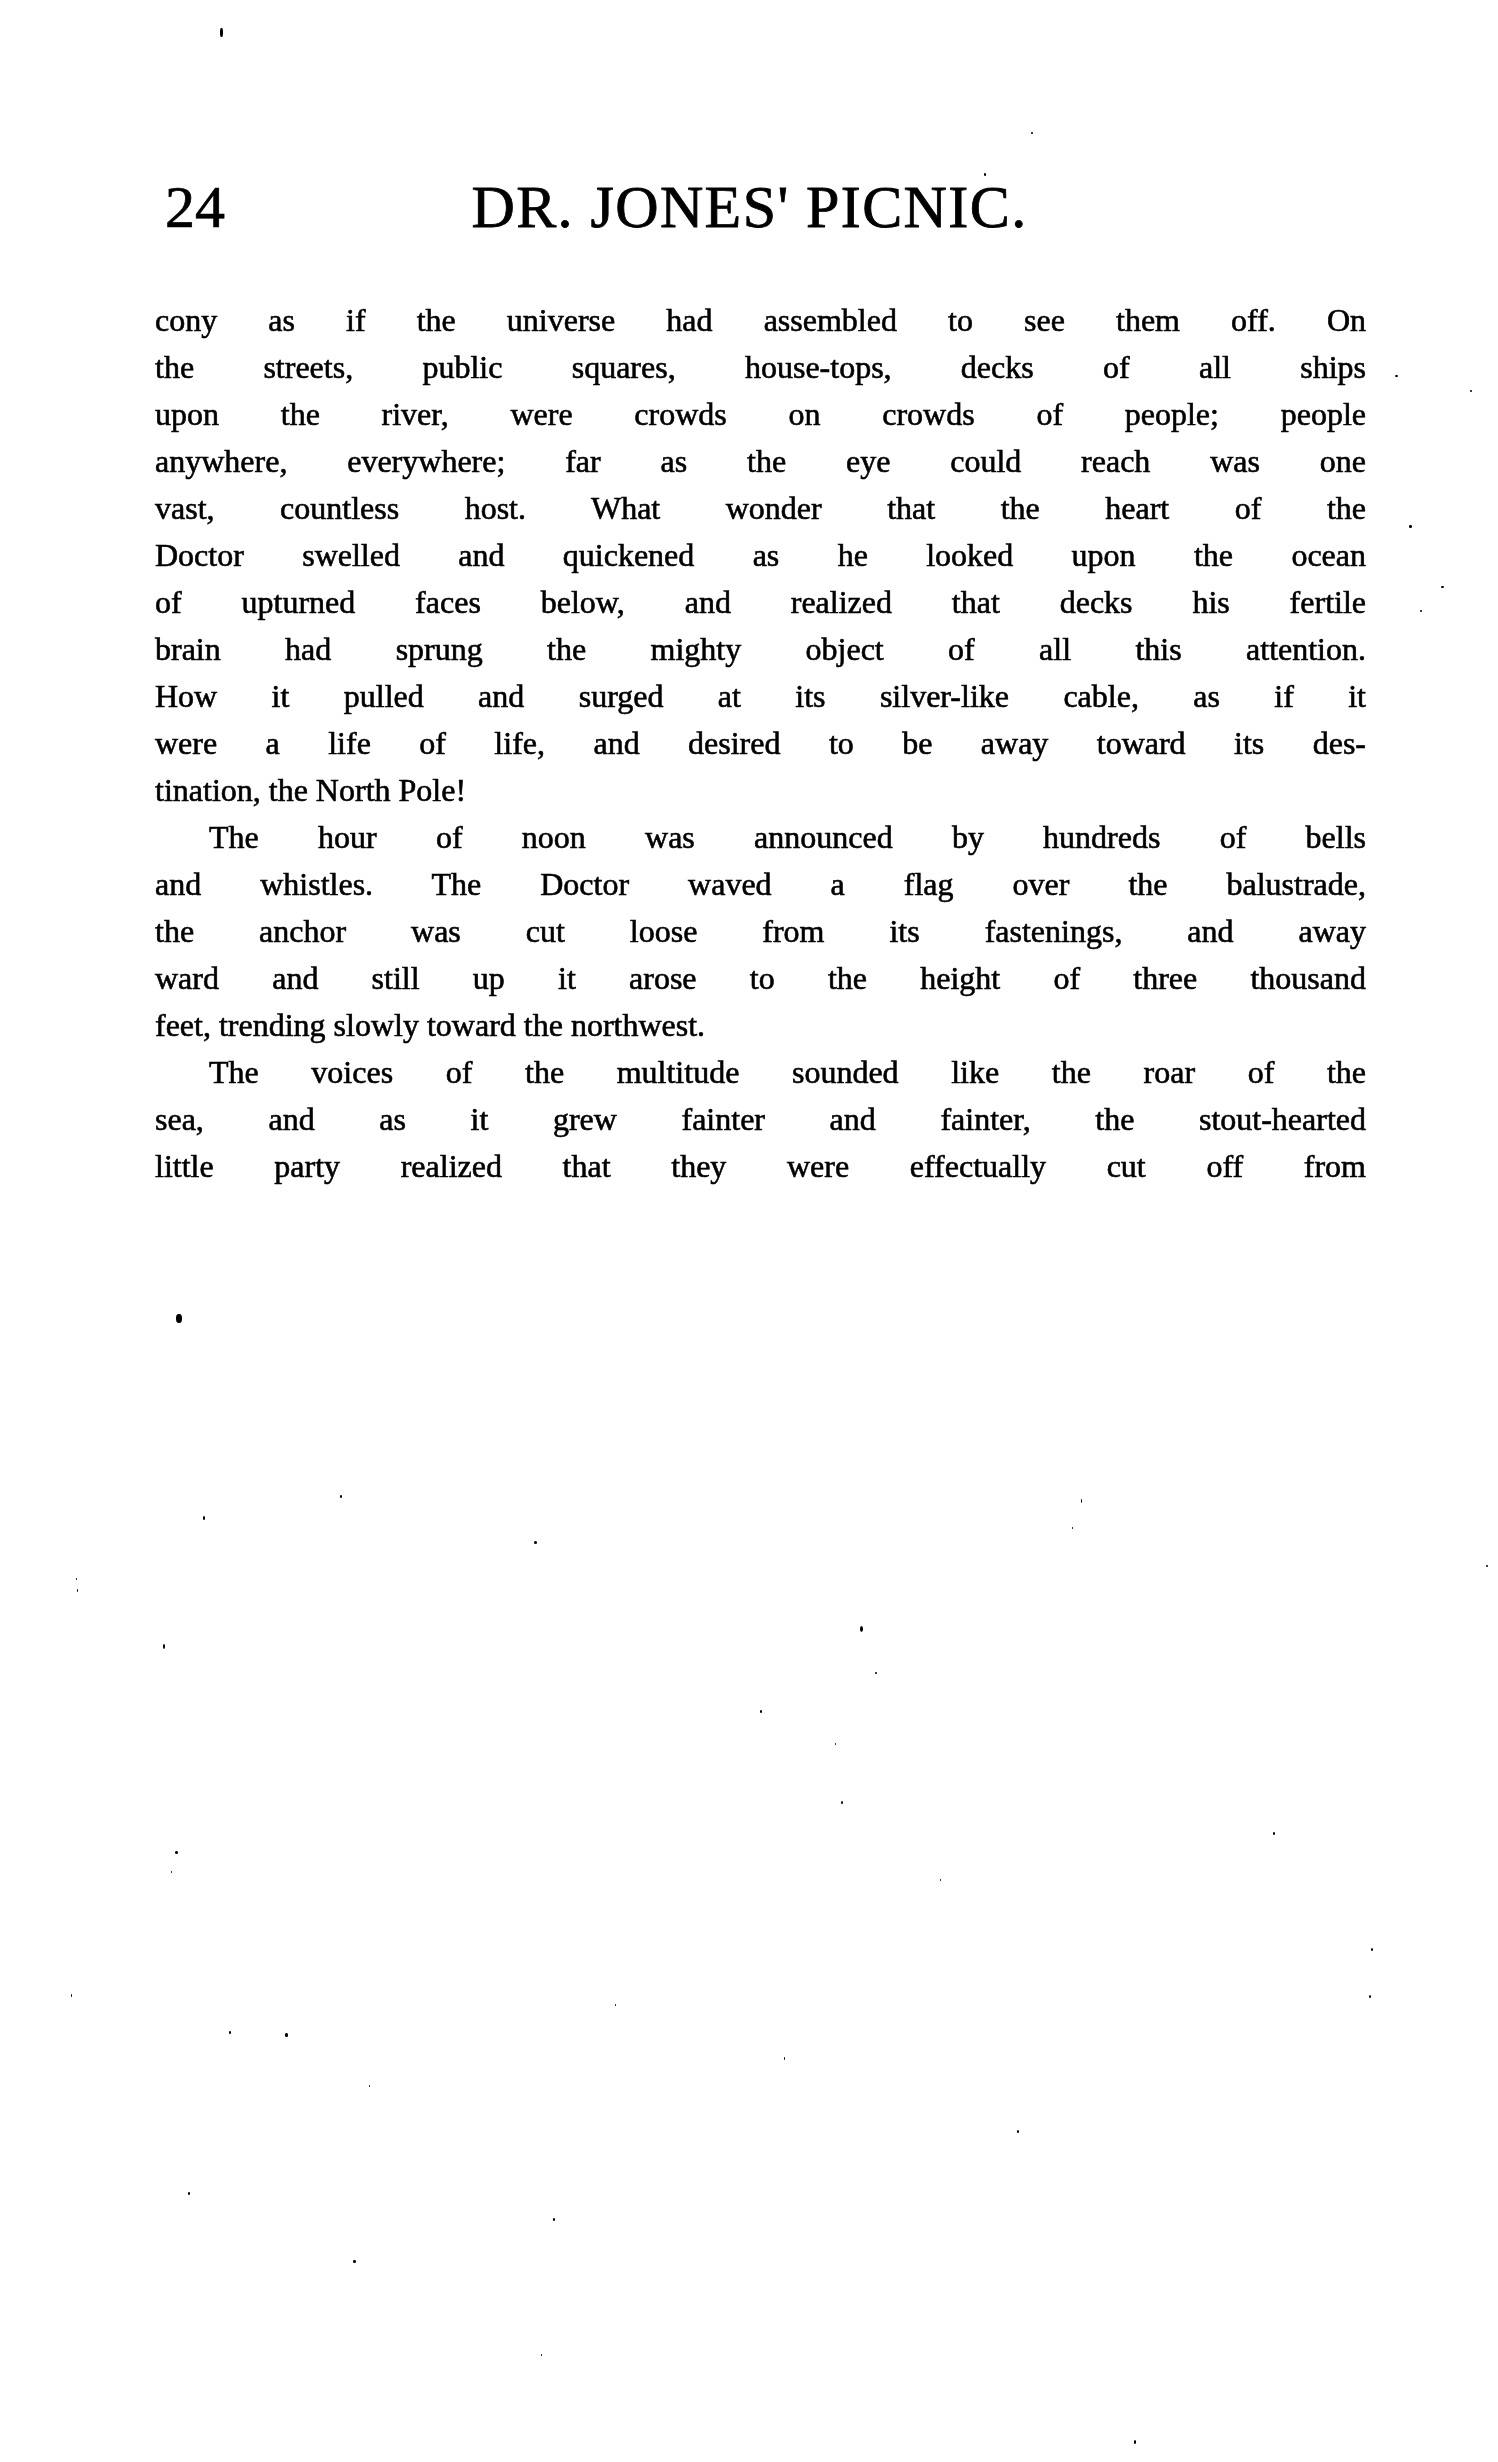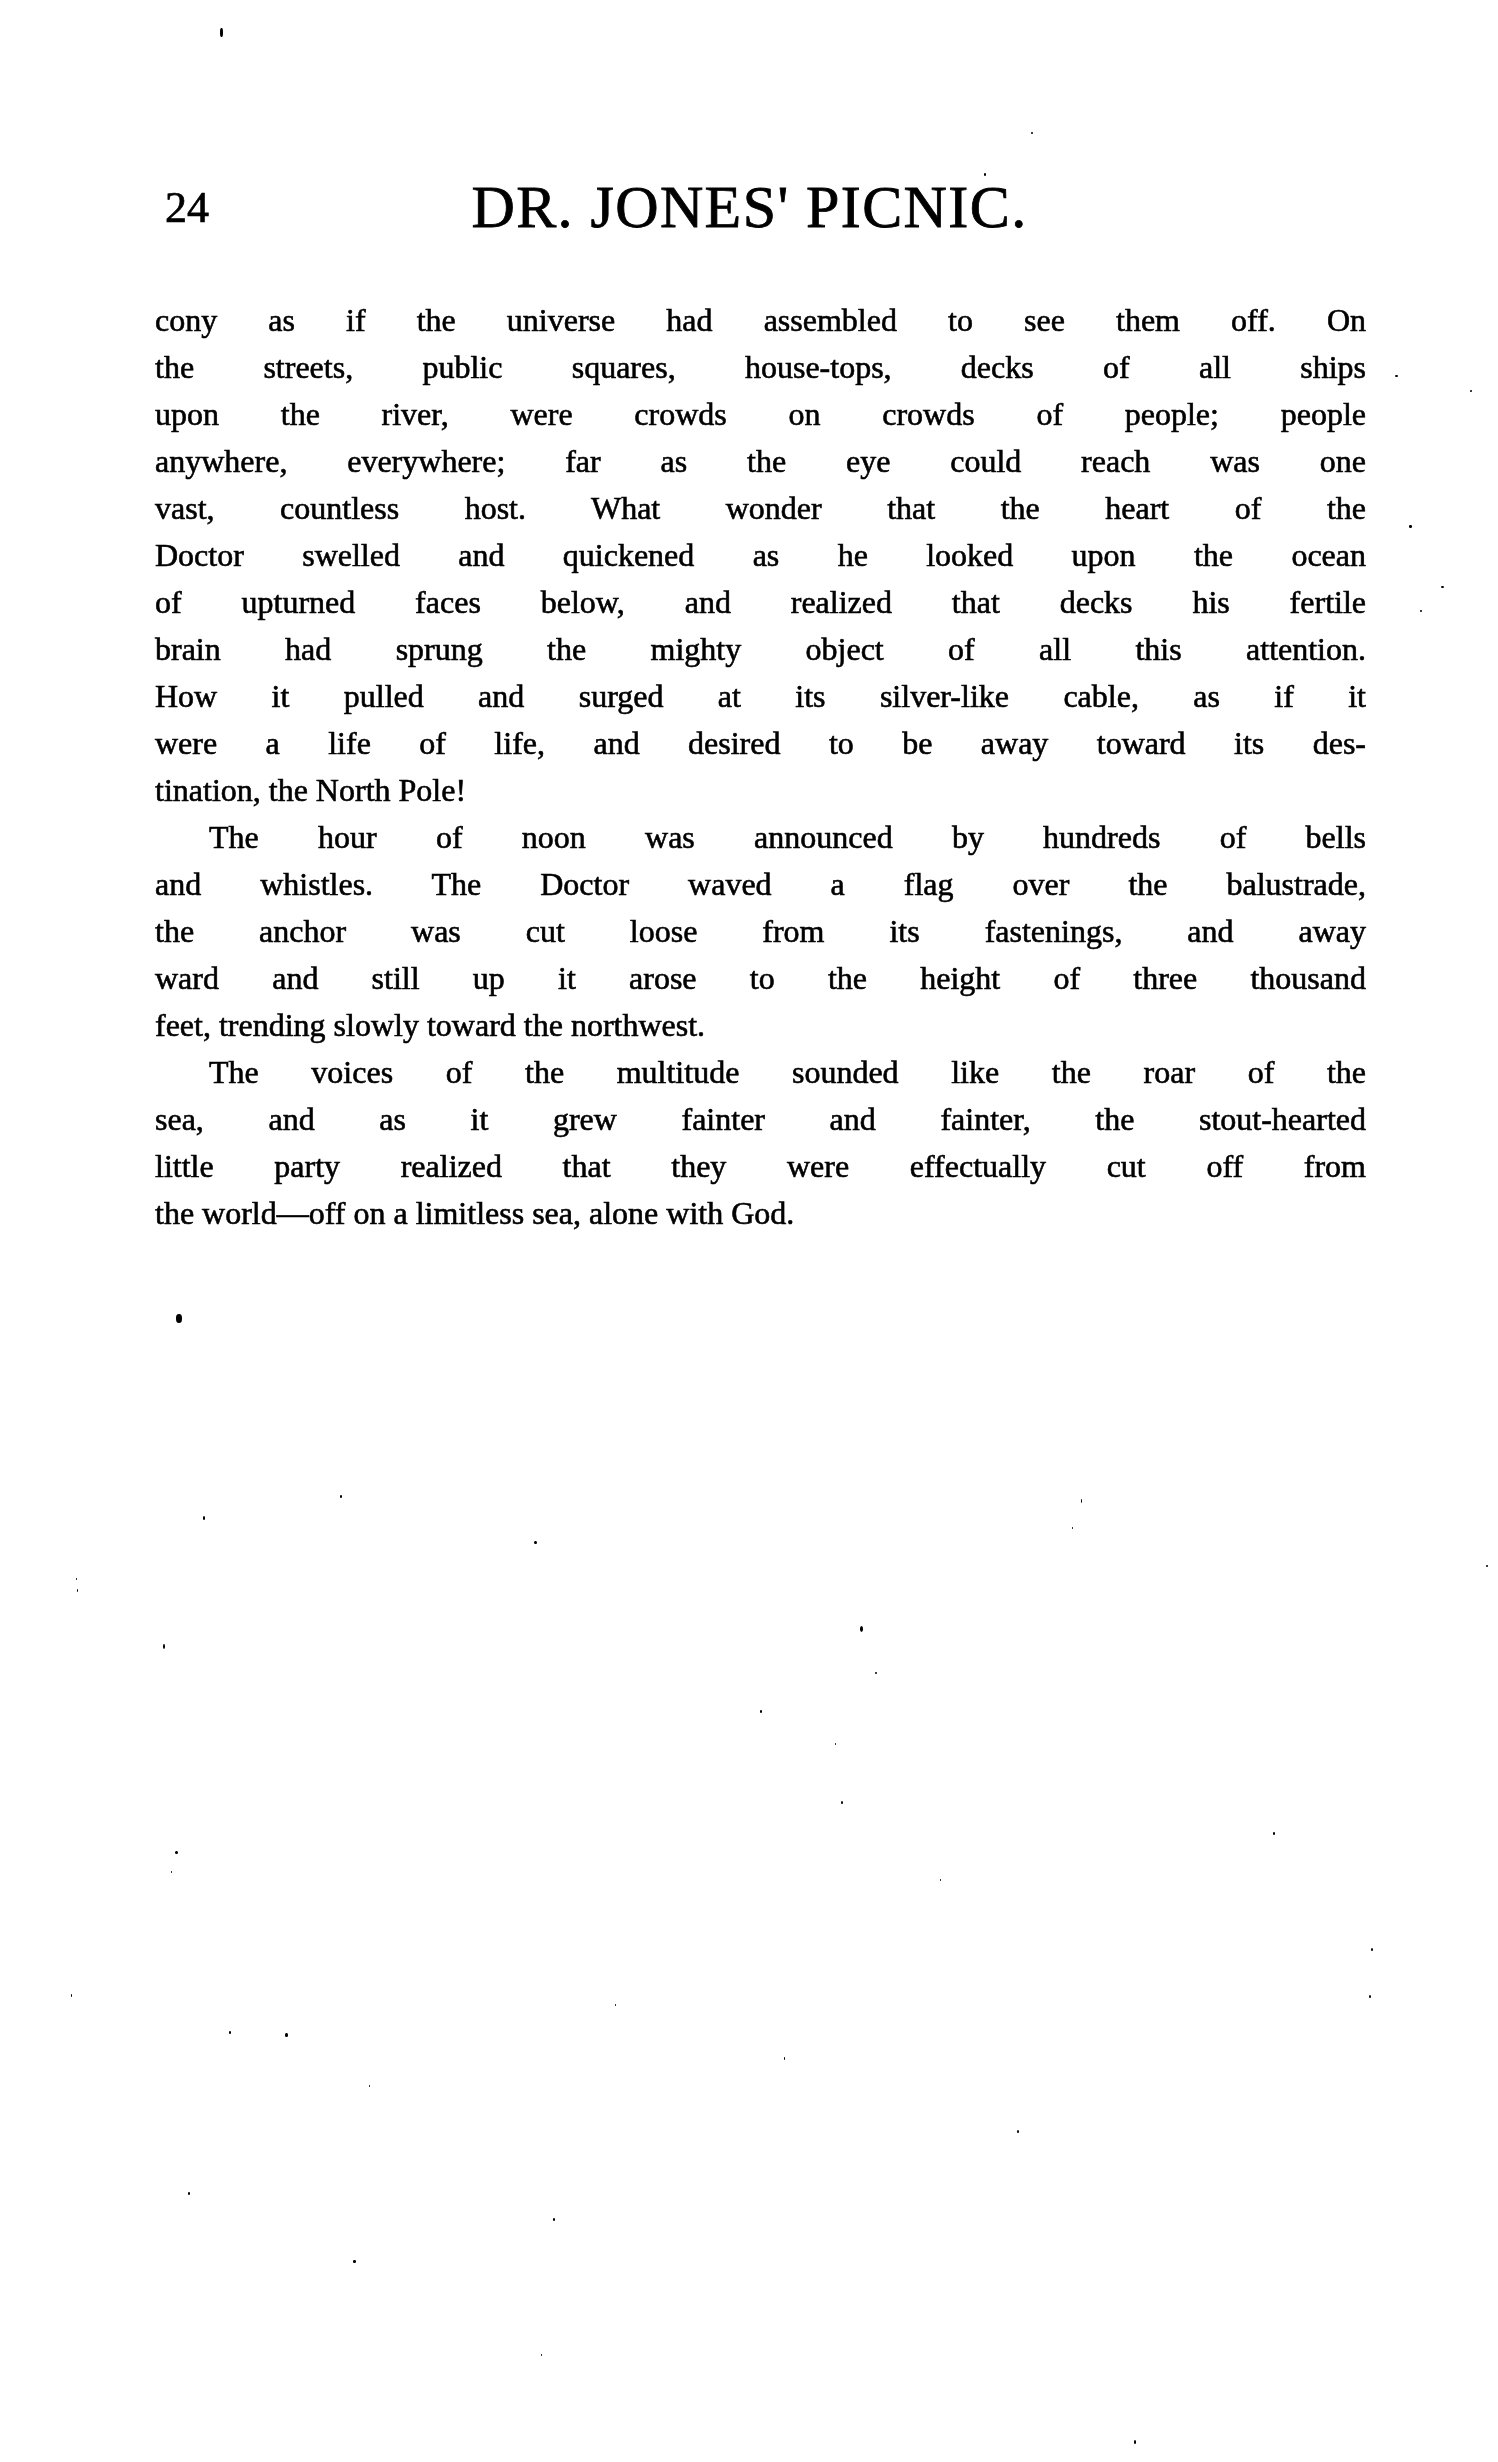--- a/index.html
+++ b/index.html
@@ -21,21 +21,21 @@
     position: absolute;
     left: 0;
     top: 180px;
     width: 100%;
     height: 62px;
   }
   .pagenum {
     position: absolute;
     left: 165px;
     top: 0;
-    font-size: 44px;
+    font-size: 60px;
     line-height: 55px;
     -webkit-text-stroke: 0.7px #000;
   }
   .running-title {
     position: absolute;
     left: 0;
     right: 0;
     top: 0;
     text-align: center;
     font-size: 60px;
@@ -93,21 +93,20 @@
       <div class="text-line">were a life of life, and desired to be away toward its des-</div>
       <div class="text-line para-end">tination, the North Pole!</div>
       <div class="text-line indent">The hour of noon was announced by hundreds of bells</div>
       <div class="text-line">and whistles.  The Doctor waved a flag over the balustrade,</div>
       <div class="text-line">the anchor was cut loose from its fastenings, and away</div>
       <div class="text-line">ward and still up it arose to the height of three thousand</div>
       <div class="text-line para-end">feet, trending slowly toward the northwest.</div>
       <div class="text-line indent">The voices of the multitude sounded like the roar of the</div>
       <div class="text-line">sea, and as it grew fainter and fainter, the stout-hearted</div>
       <div class="text-line">little party realized that they were effectually cut off from</div>
-      <div class="text-line para-end">the world—off on a limitless sea, alone with God.</div>
     </div>
 
   <div id="specks">
       <div class="speck" style="left: 220px; top: 27.5px; width: 2.7px; height: 9.6px;"></div>
       <div class="speck" style="left: 1031px; top: 132px; width: 2.1px; height: 2.1px;"></div>
       <div class="speck" style="left: 984px; top: 173px; width: 2.1px; height: 2.7px;"></div>
       <div class="speck" style="left: 1395px; top: 375px; width: 2.7px; height: 2.1px;"></div>
       <div class="speck" style="left: 1470px; top: 390px; width: 2.1px; height: 2.1px;"></div>
       <div class="speck" style="left: 1409px; top: 525px; width: 2.7px; height: 2.7px;"></div>
       <div class="speck" style="left: 1441px; top: 586px; width: 2.7px; height: 2.1px;"></div>

